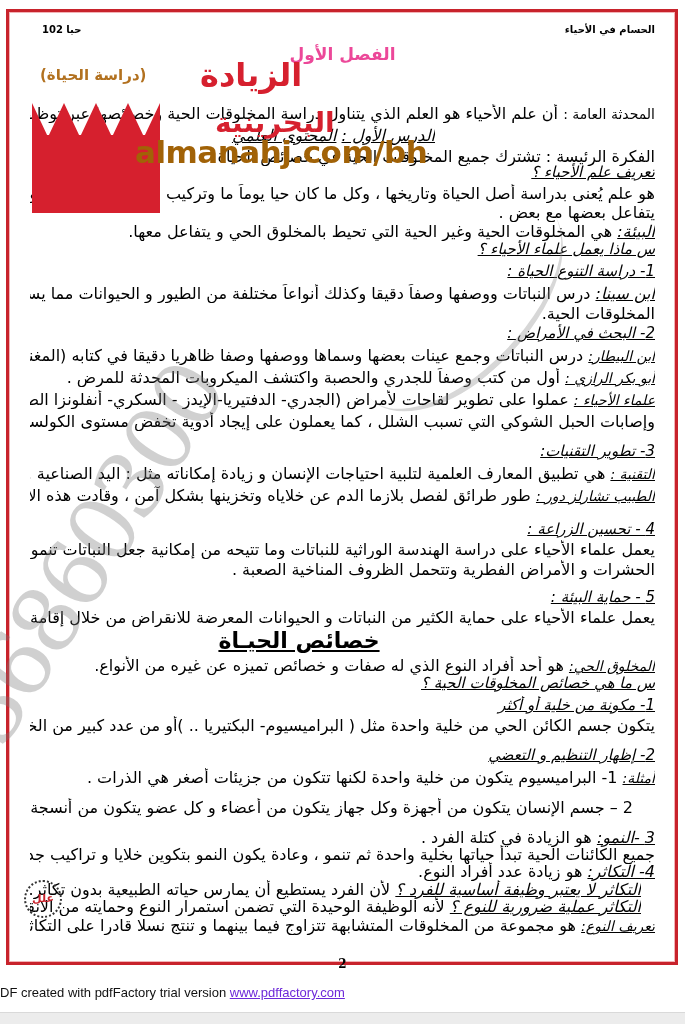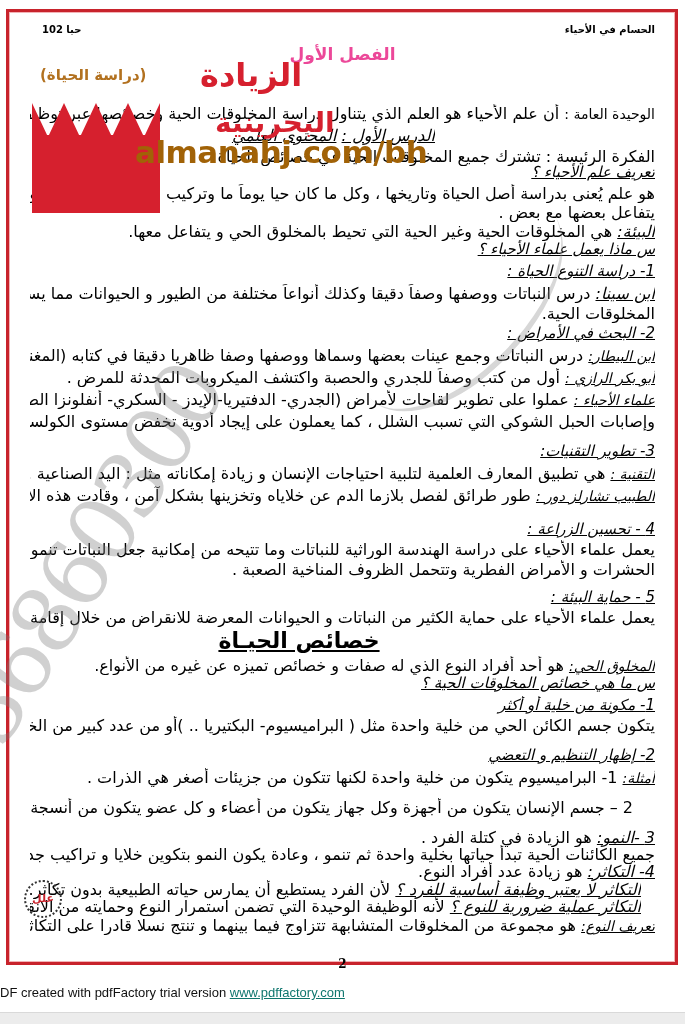--- a/index.html
+++ b/index.html
@@ -57,36 +57,36 @@
     font-family: "DejaVu Sans", sans-serif; letter-spacing: -0.5px; direction: ltr;
   }
   .badge {
     position: absolute; left: 24px; top: 880px; width: 34px; height: 34px; border-radius: 50%;
     border: 2px dotted #333; text-align: center; line-height: 34px; color: #c8232c; font-size: 11px; font-weight: bold;
   }
   .pagenum { position: absolute; left: 0; width: 685px; top: 957px; text-align: center; font-size: 12px; font-weight: bold; font-family: "DejaVu Serif", serif; }
   .footer {
     position: absolute; left: 0; top: 985px; font-size: 13px; color: #111; font-family: "Liberation Sans", sans-serif;
   }
-  .footer a { color: #0f766e; text-decoration: underline; }
+  .footer a { color: #6d28d9; text-decoration: underline; }
   .bottom-bar { position: absolute; left: 0; top: 1012px; width: 685px; height: 12px; background: #ececec; border-top: 1px solid #d9d9d9; }
 </style>
 </head>
 <body>
 
 <div class="page-frame"></div>
 
 <div class="hdr right">الحسام في الأحياء</div>
 <div class="hdr left">حيا 102</div>
 
 <div class="chapter-title">الفصل الأول</div>
 <div class="chapter-sub">(دراسة الحياة)</div>
 
 <div class="line" style="top:104px;">
-  <span class="big">الوحيدة العامة :</span>
+  <span class="big">المحدثة العامة :</span>
   <span>أن علم الأحياء هو العلم الذي يتناول دراسة المخلوقات الحية وخصائصها عبر توظيف ال</span>
 </div>
 <div class="line" style="top:126px; right:250px;">
   <span class="u">الدرس الأول :</span>
   <span class="u">المحتوى العلمي</span>
 </div>
 <div class="line" style="top:147px;">
   <span>الفكرة الرئيسة :</span>
   <span>تشترك جميع المخلوقات الحية في خصائص الحياة</span>
 </div>

